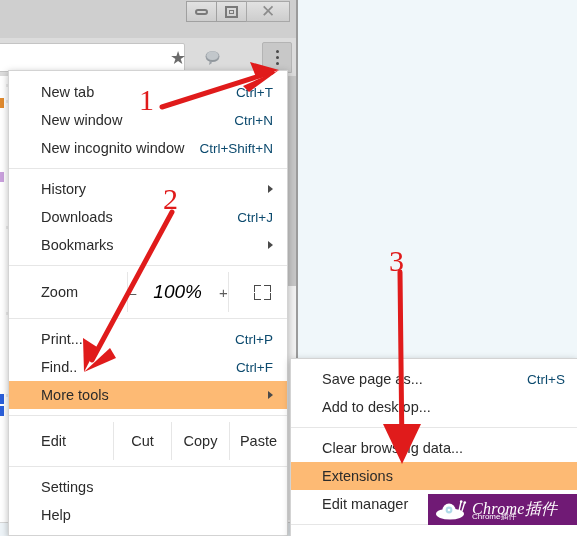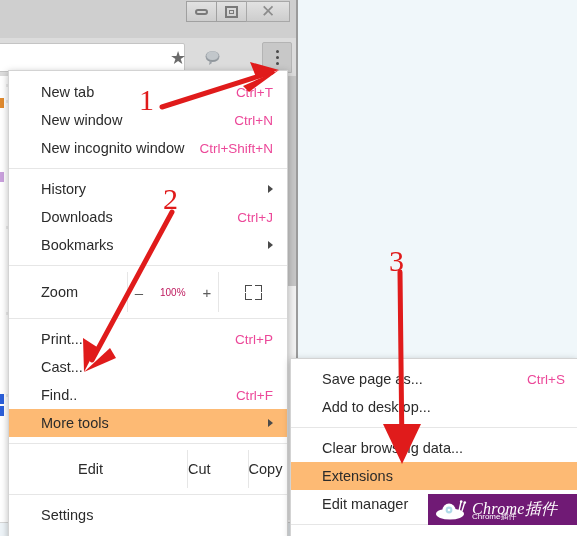--- a/index.html
+++ b/index.html
@@ -183,21 +183,21 @@
     align-items: center;
     padding: 0 14px 0 32px;
     font-size: 14.5px;
     color: #2b2b2b;
     box-sizing: border-box;
     white-space: nowrap;
   }
   .mi.highlight { background: #fdba74; }
   .mi .accel {
     margin-left: auto;
-    color: #ec4899;
+    color: #0c4a6e;
     font-size: 13.5px;
     padding-left: 12px;
   }
   .mi .submenu-arrow {
     margin-left: auto;
     width: 0; height: 0;
     border-top: 4px solid transparent;
     border-bottom: 4px solid transparent;
     border-left: 5px solid #4a4a4a;
   }
@@ -225,21 +225,21 @@
   .zoom-ctl {
     flex: 1;
     display: flex;
     align-items: center;
     justify-content: center;
     gap: 17px;
     border-left: 1px solid #e6e6e6;
     border-right: 1px solid #e6e6e6;
   }
   .zoom-ctl .sign { color: #5c5c5c; font-size: 15px; }
-  .zoom-ctl .pct  { color: #be185d; font-size: 10px; }
+  .zoom-ctl .pct  { color: #000000; font-size: 19px; font-style: italic; }
   .zoom-fs {
     flex: 0 0 68px;
     display: flex;
     align-items: center;
     justify-content: center;
   }
   .fs-icon {
     position: relative;
     width: 17px; height: 15px;
   }
@@ -258,21 +258,20 @@
     display: flex;
     align-items: stretch;
     height: 38px;
     font-size: 14.5px;
     color: #2b2b2b;
   }
   .edit-row .cell {
     display: flex;
     align-items: center;
     justify-content: center;
-    margin-left: 37px;
   }
   .edit-row .cell.label {
     flex: 0 0 104px;
     justify-content: flex-start;
     padding-left: 32px;
     box-sizing: border-box;
   }
   .edit-row .cell.act {
     flex: 1;
     border-left: 1px solid #e6e6e6;
@@ -447,24 +446,20 @@
     </div>
   </div>
 
   <div class="sep"></div>
 
   <div class="mi">
     <span>Print...</span>
     <span class="accel">Ctrl+P</span>
   </div>
   <div class="mi">
-    <span>Cast...</span>
-    <span class="accel"></span>
-  </div>
-  <div class="mi">
     <span>Find..</span>
     <span class="accel">Ctrl+F</span>
   </div>
   <div class="mi highlight">
     <span>More tools</span>
     <span class="submenu-arrow"></span>
   </div>
 
   <div class="sep"></div>
 

